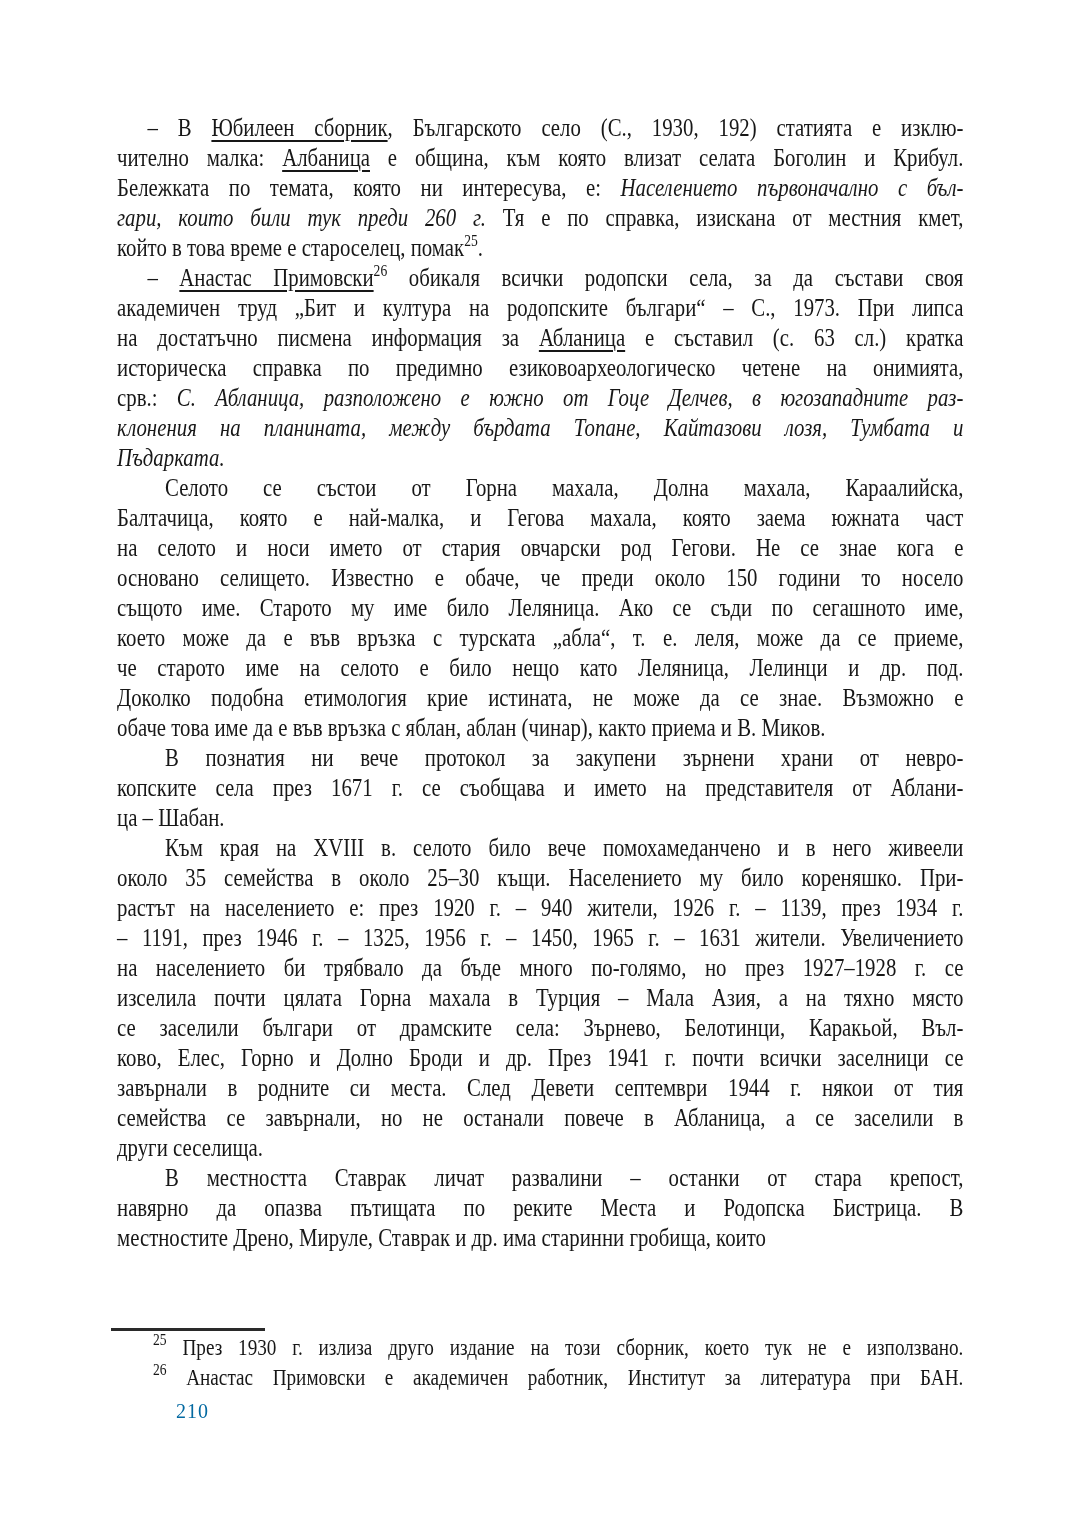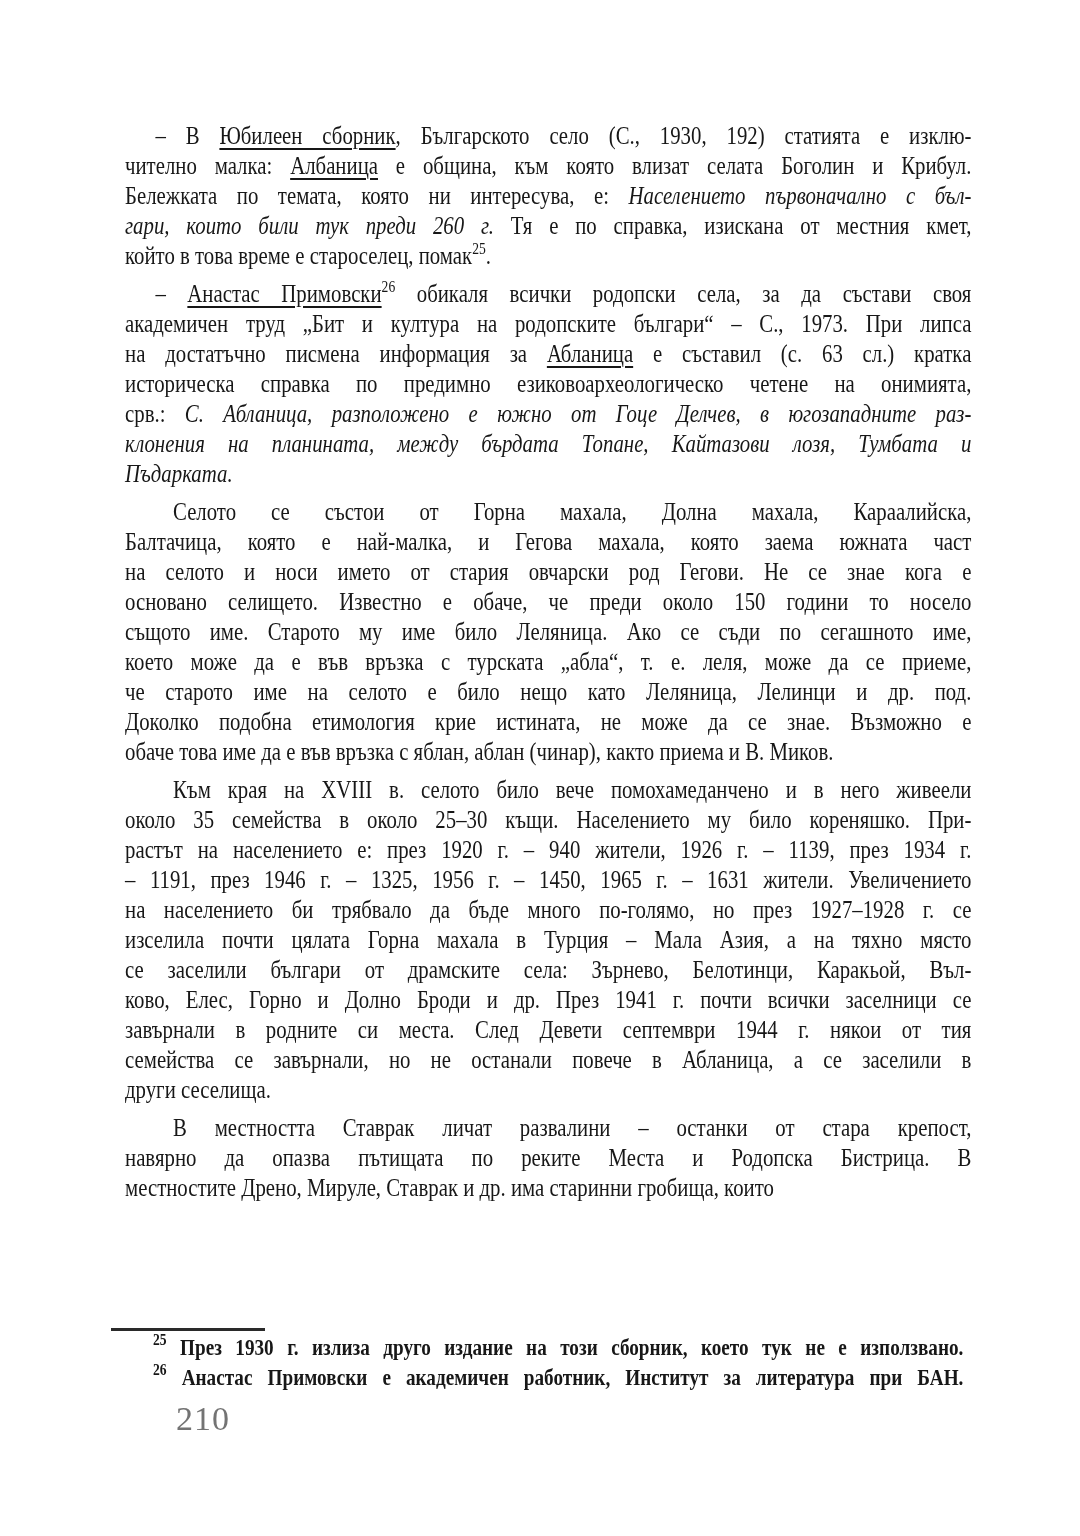--- a/index.html
+++ b/index.html
@@ -11,21 +11,21 @@
     overflow: hidden;
     font-family: "Liberation Serif", "DejaVu Serif", serif;
     color: #171717;
   }
   .text-block {
     position: absolute;
     left: 117px;
     top: 113px;
     width: 846px;
   }
-  .paragraph { margin: 8px; }
+  .paragraph { margin: 0; }
   .paragraph.italic { }
   .tl {
     width: 1058px;
     transform: scaleX(0.8);
     transform-origin: 0 0;
     height: 30px;
     line-height: 30px;
     font-size: 26px;
     text-align: justify;
     text-align-last: justify;
@@ -50,40 +50,39 @@
     top: 1328px;
     width: 154px;
     height: 3px;
     background: #2a2a2a;
   }
   .footnotes {
     position: absolute;
     left: 117px;
     top: 1333px;
     width: 846px;
-    font-weight: bold;
   }
   .fl {
     width: 1058px;
     transform: scaleX(0.8);
     transform-origin: 0 0;
     height: 29.5px;
     line-height: 29.5px;
     font-size: 24px;
     text-align: justify;
     text-align-last: justify;
     text-indent: 45px;
   }
   .page-number {
     position: absolute;
     left: 176px;
     top: 1400px;
-    font-size: 34px;
+    font-size: 20px;
     letter-spacing: 1px;
-    color: #737373;
+    color: #0369a1;
   }
 </style>
 </head>
 <body>
 
 <div class="page">
   <div class="text-block">
       <div class="paragraph">
         <div class="tl ind-dash"><span>– В </span><span class="u">Юбилеен сборник</span><span>, Българското село (С., 1930, 192) статията е изклю-</span></div>
         <div class="tl"><span>чително малка: </span><span class="u">Албаница</span><span> е община, към която влизат селата Боголин и Крибул.</span></div>
@@ -105,20 +104,25 @@
         <div class="tl"><span>Балтачица, която е най-малка, и Гегова махала, която заема южната част</span></div>
         <div class="tl"><span>на селото и носи името от стария овчарски род Гегови. Не се знае кога е</span></div>
         <div class="tl"><span>основано селището. Известно е обаче, че преди около 150 години то носело</span></div>
         <div class="tl"><span>същото име. Старото му име било Леляница. Ако се съди по сегашното име,</span></div>
         <div class="tl"><span>което може да е във връзка с турската „абла“, т. е. леля, може да се приеме,</span></div>
         <div class="tl"><span>че старото име на селото е било нещо като Леляница, Лелинци и др. под.</span></div>
         <div class="tl"><span>Доколко подобна етимология крие истината, не може да се знае. Възможно е</span></div>
         <div class="tl last"><span>обаче това име да е във връзка с яблан, аблан (чинар), както приема и В. Миков.</span></div>
       </div>
       <div class="paragraph italic">
+        <div class="tl ind"><span>В познатия ни вече протокол за закупени зърнени храни от невро-</span></div>
+        <div class="tl"><span>копските села през 1671 г. се съобщава и името на представителя от Аблани-</span></div>
+        <div class="tl last"><span>ца – Шабан.</span></div>
+      </div>
+      <div class="paragraph italic">
         <div class="tl ind"><span>Към края на XVIII в. селото било вече помохамеданчено и в него живеели</span></div>
         <div class="tl"><span>около 35 семейства в около 25–30 къщи. Населението му било кореняшко. При-</span></div>
         <div class="tl"><span>растът на населението е: през 1920 г. – 940 жители, 1926 г. – 1139, през 1934 г.</span></div>
         <div class="tl"><span>– 1191, през 1946 г. – 1325, 1956 г. – 1450, 1965 г. – 1631 жители. Увеличението</span></div>
         <div class="tl"><span>на населението би трябвало да бъде много по-голямо, но през 1927–1928 г. се</span></div>
         <div class="tl"><span>изселила почти цялата Горна махала в Турция – Мала Азия, а на тяхно място</span></div>
         <div class="tl"><span>се заселили българи от драмските села: Зърнево, Белотинци, Каракьой, Въл-</span></div>
         <div class="tl"><span>ково, Елес, Горно и Долно Броди и др. През 1941 г. почти всички заселници се</span></div>
         <div class="tl"><span>завърнали в родните си места. След Девети септември 1944 г. някои от тия</span></div>
         <div class="tl"><span>семейства се завърнали, но не останали повече в Абланица, а се заселили в</span></div>

